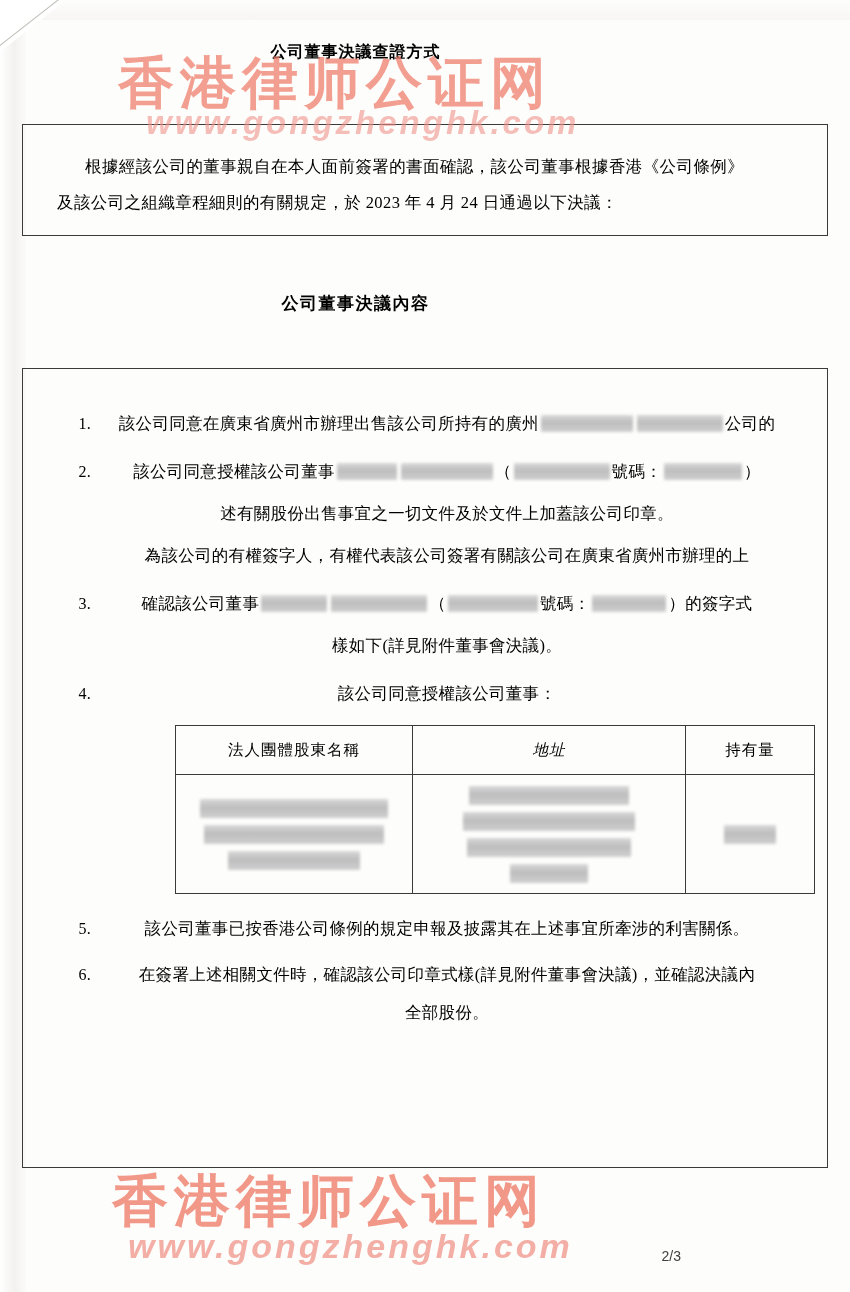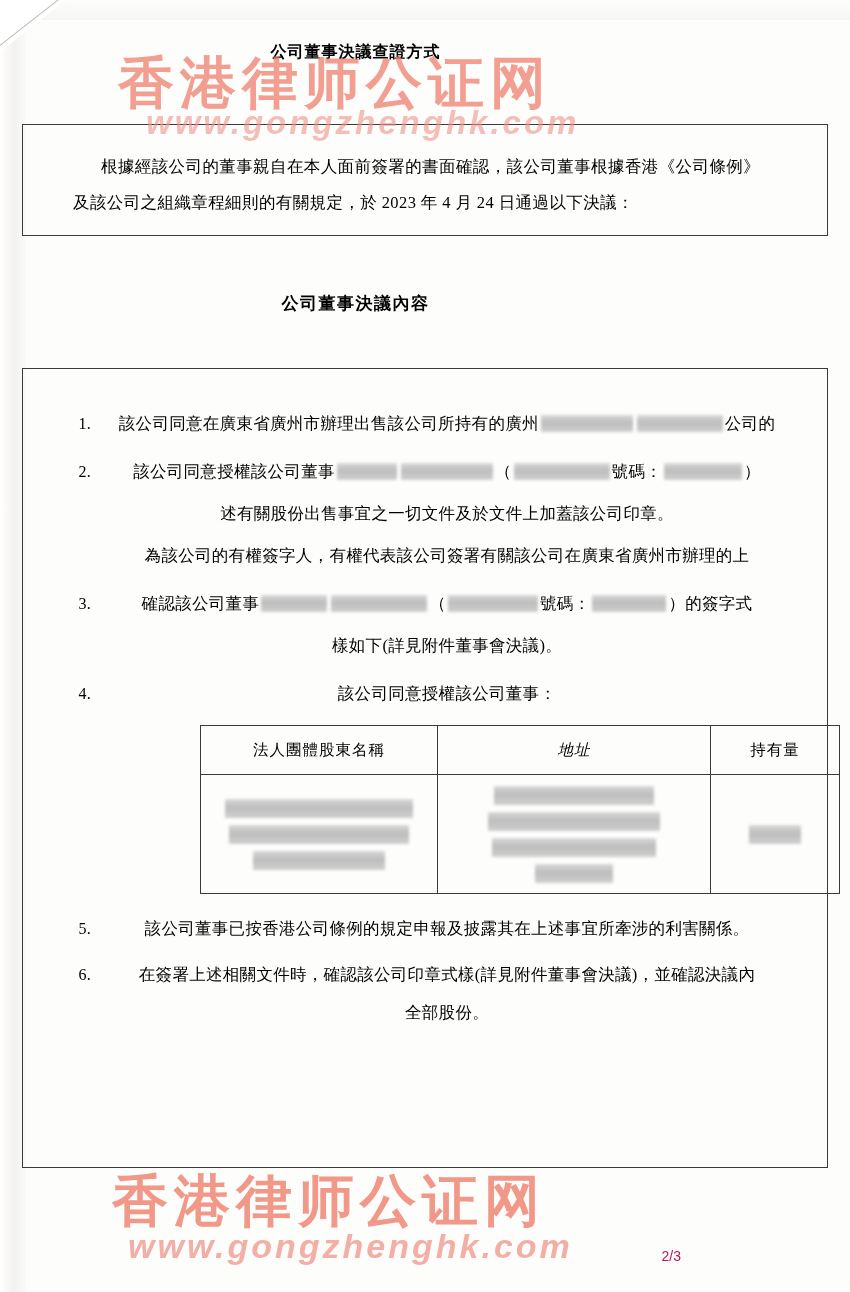--- a/index.html
+++ b/index.html
@@ -74,21 +74,21 @@
 
   
   .preamble-box {
     position: absolute;
     left: 22px;
     top: 124px;
     width: 806px;
     height: 112px;
     border: 1px solid #3a3a3a;
     box-sizing: border-box;
-    padding: 24px 34px 0 50px;
+    padding: 24px 34px 0 34px;
   }
   .preamble-line {
     font-size: 16.5px;
     line-height: 36px;
     letter-spacing: 0.4px;
   }
   .preamble-line.indent { text-indent: 28px; }
 
   
   .section-heading {
@@ -152,21 +152,20 @@
   .redact.tall { height: 19px; }
 
   
   .share-table-wrap {
     margin: 10px 0 14px 78px;
   }
   table.share-table {
     border-collapse: collapse;
     width: 636px;
     table-layout: fixed;
-    margin-left: 25px;
   }
   table.share-table th,
   table.share-table td {
     border: 1px solid #3a3a3a;
     font-size: 15.5px;
     font-weight: normal;
     padding: 0;
     text-align: center;
     vertical-align: middle;
   }
@@ -230,21 +229,21 @@
     letter-spacing: 3px;
   }
 
   
   .page-number {
     position: absolute;
     right: 30px;
     top: 1248px;
     font-size: 14px;
     font-family: "Liberation Sans", sans-serif;
-    color: #be185d;
+    color: #404040;
   }
 </style>
 </head>
 <body>
 
 <div class="page">
   <div class="page-edge-top"></div>
   <div class="page-edge-left"></div>
   <div class="corner-fold"></div>
   <div class="corner-fold-line"></div>

